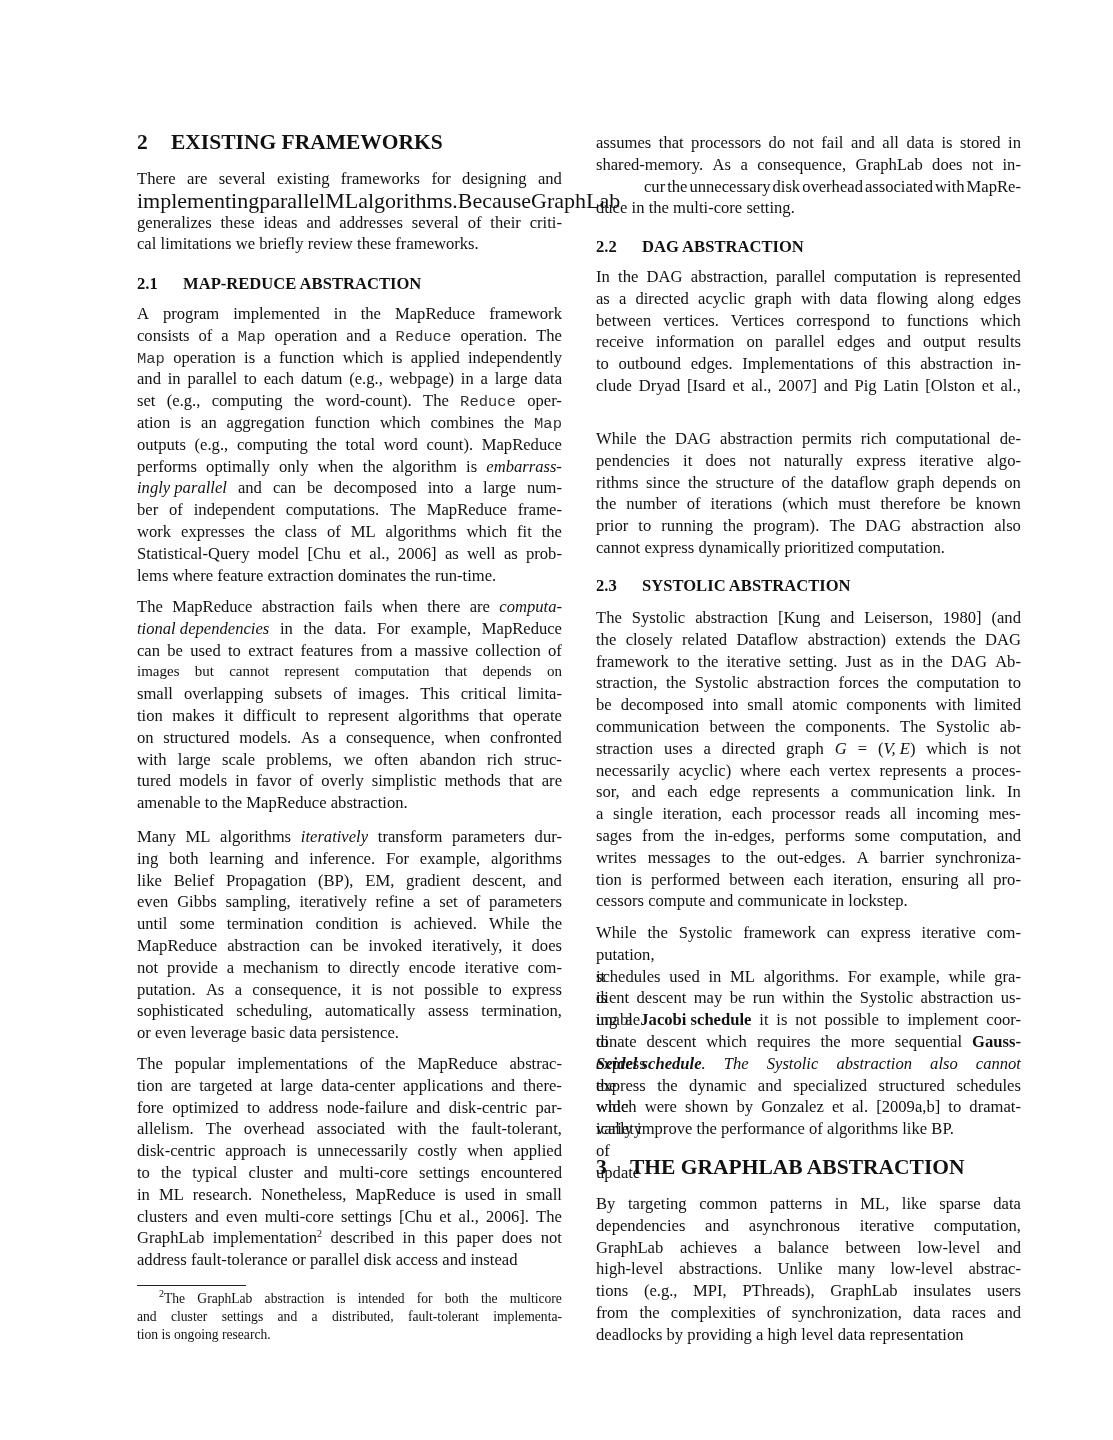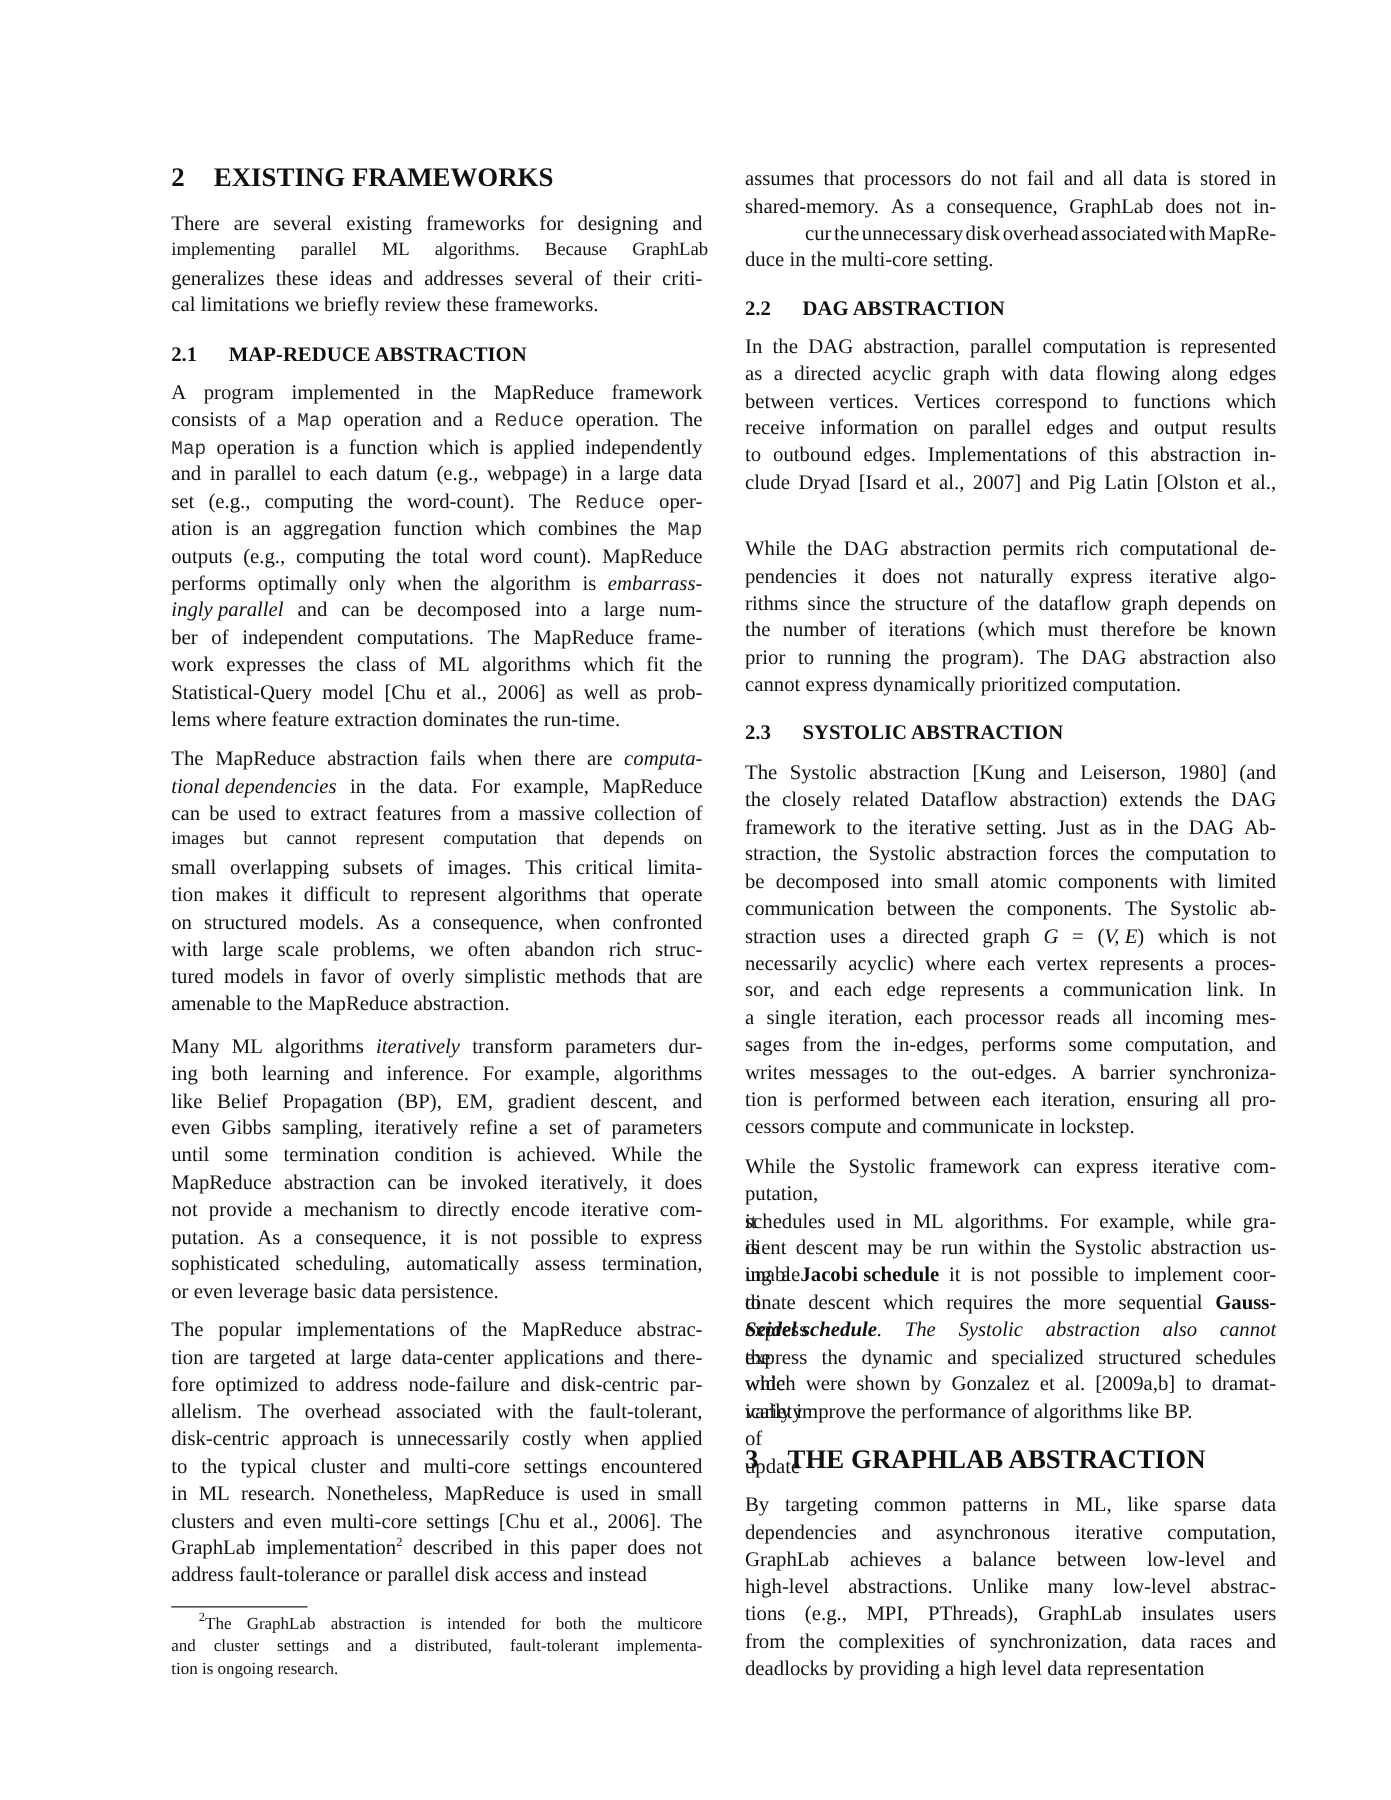--- a/index.html
+++ b/index.html
@@ -36,21 +36,21 @@
       <div class="ln" style="height: 21.8px; line-height: 21.8px; font-size: 16.6px;">
         <span class="w">There</span>
         <span class="w">are</span>
         <span class="w">several</span>
         <span class="w">existing</span>
         <span class="w">frameworks</span>
         <span class="w">for</span>
         <span class="w">designing</span>
         <span class="w">and</span>
       </div>
-      <div class="ln" style="height: 21.8px; line-height: 21.8px; font-size: 15px; gap: 20px;">
+      <div class="ln" style="height: 21.8px; line-height: 21.8px; font-size: 22px;">
         <span class="w">implementing</span>
         <span class="w">parallel</span>
         <span class="w">ML</span>
         <span class="w">algorithms.</span>
         <span class="w">Because</span>
         <span class="w">GraphLab</span>
       </div>
       <div class="ln" style="height: 21.8px; line-height: 21.8px; font-size: 16.6px;">
         <span class="w">generalizes</span>
         <span class="w">these</span>

